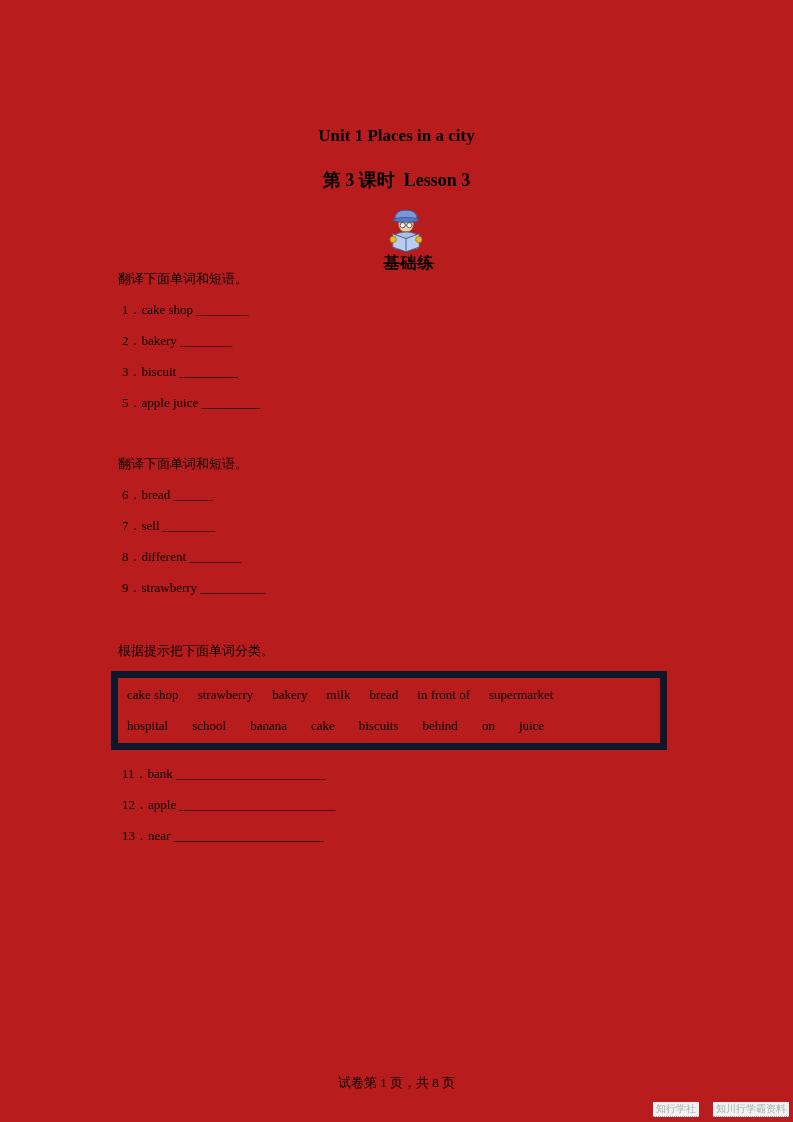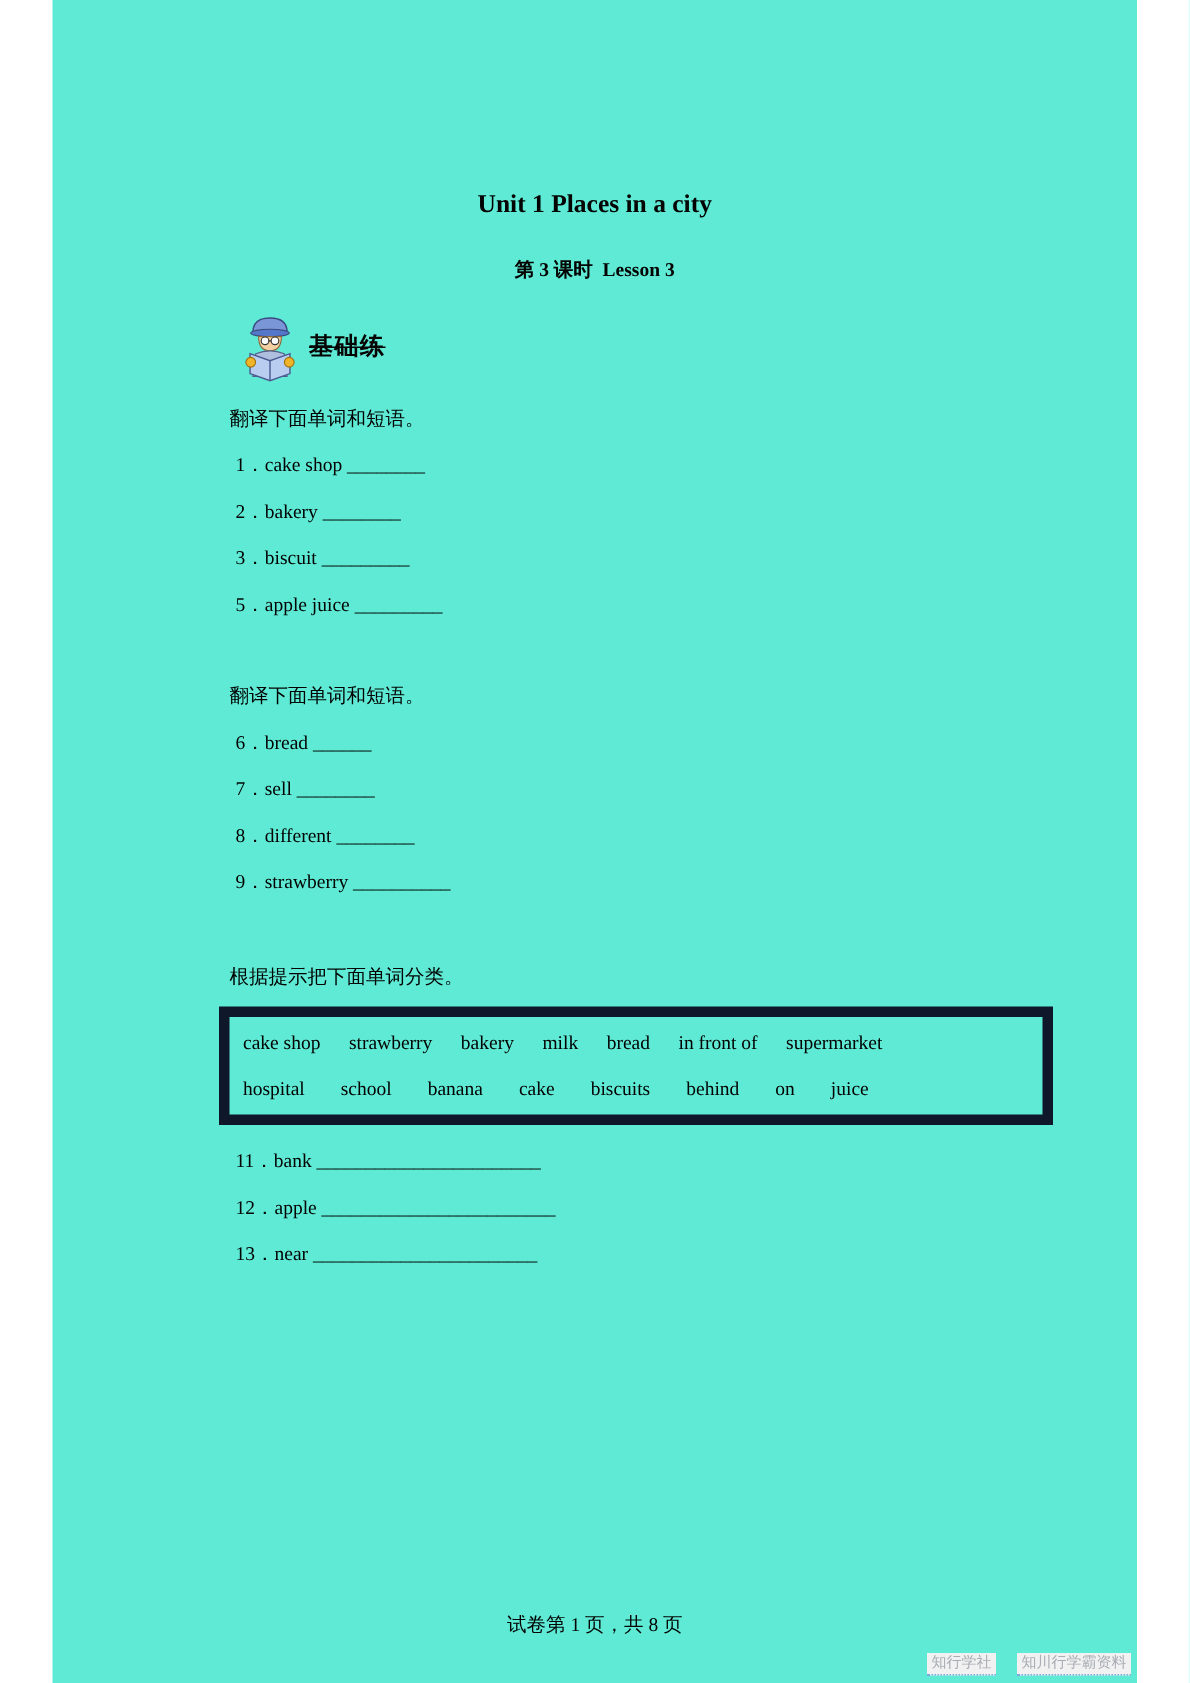--- a/index.html
+++ b/index.html
@@ -1,47 +1,48 @@
 <!DOCTYPE html>
 <html><head>
 <meta charset="utf-8">
 <style>
   html,body { margin:0; padding:0; background:#ffffff; }
   .page {
     position:relative;
-    width:723px; height:1122px;
+    width:793px; height:1122px;
     margin:0 auto;
-    background:#5eead4;
+    background:#b91c1c;
     color:#000;
     font-family:"Liberation Serif","DejaVu Serif",serif;
     overflow:hidden;
   }
   .title {
     padding-top:126px;
     text-align:center;
     font-weight:bold;
     font-size:17px;
     line-height:20px;
     white-space:pre;
   }
   .subtitle {
     margin-top:24px;
     text-align:center;
     font-weight:bold;
-    font-size:13px;
+    font-size:18px;
     line-height:20px;
     white-space:pre;
   }
   .body { padding-left:118px; padding-right:108px; }
   .exercise-header {
     margin-top:16px;
     margin-left:8px;
     display:flex;
     align-items:center;
     height:50px;
+    flex-direction:column;
   }
   .boy-icon { width:38px; height:47px; display:inline-block; }
   .exercise-label {
     margin-left:7px;
     font-family:"Liberation Sans","DejaVu Sans",sans-serif;
     font-weight:bold;
     font-size:16px;
     letter-spacing:1px;
     text-decoration:line-through;
   }

